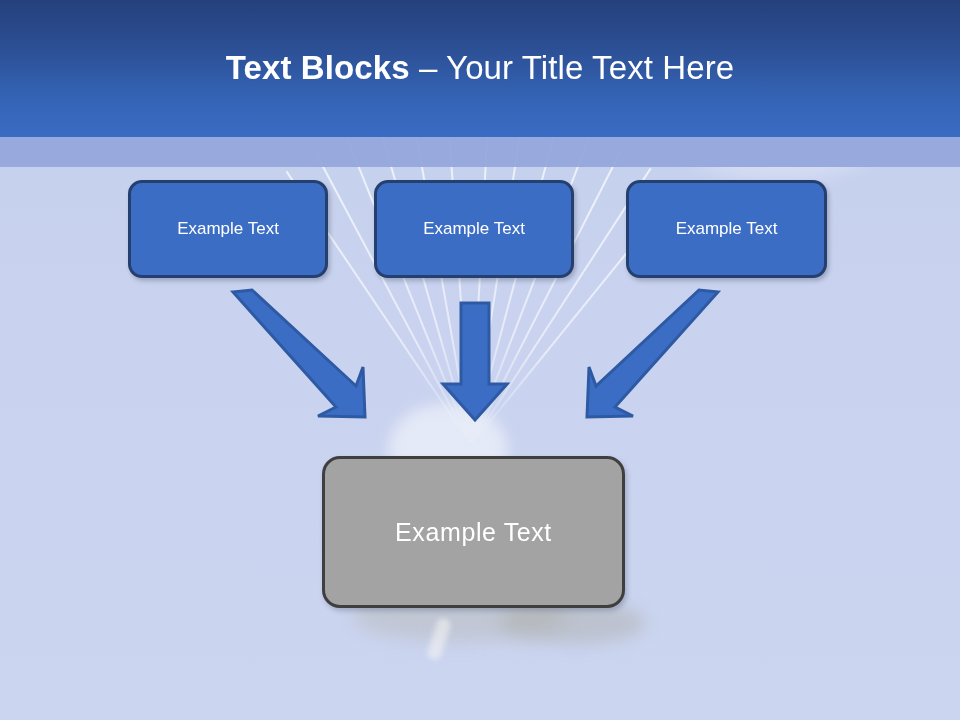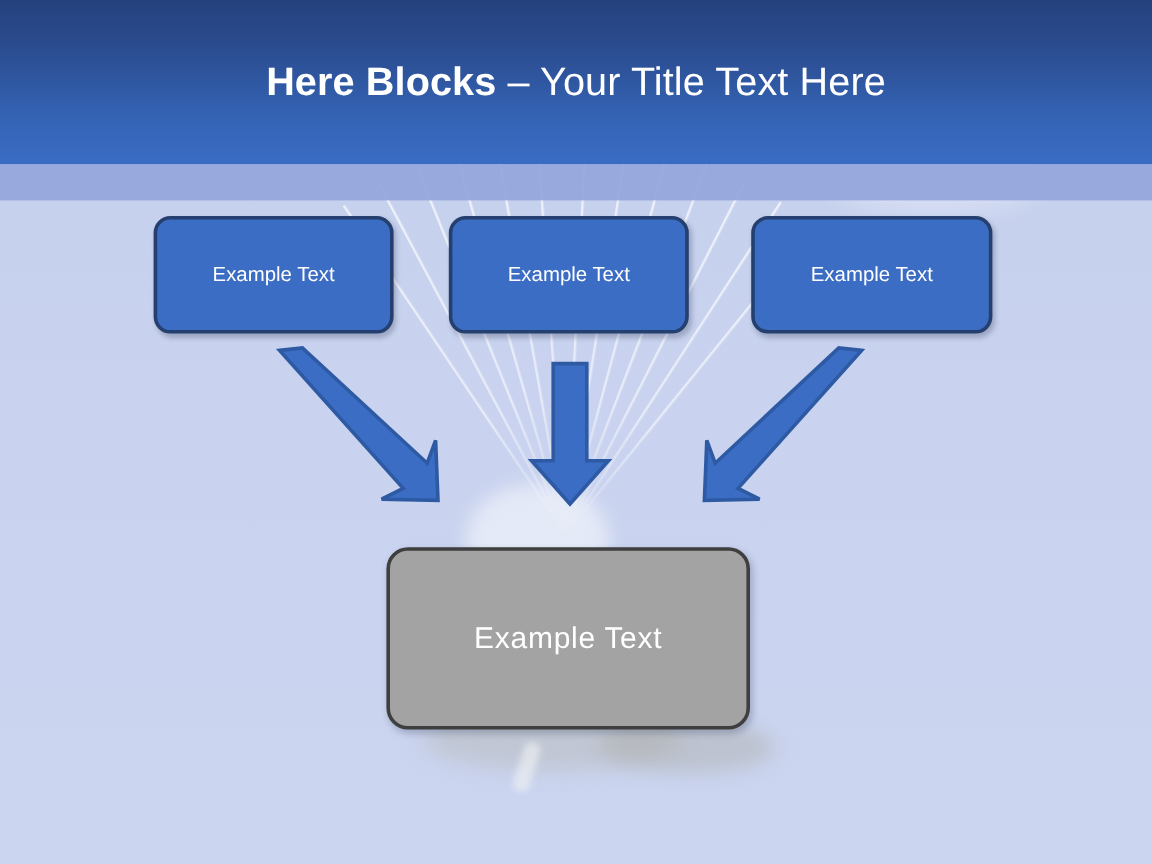--- a/index.html
+++ b/index.html
@@ -180,21 +180,21 @@
     <div class="bg-canopy"></div>
     <div class="bg-canopy2"></div>
     <div class="bg-canopy3"></div>
     <div class="bg-jumper"></div>
   </div>
 
   <div class="header-band"></div>
   <div class="header-strip"></div>
 
   <div class="title">
-    <span class="strong">Here Blocks</span><span class="rest"> – </span><span class="rest">Your Title Text Here</span>
+    <span class="strong">Text Blocks</span><span class="rest"> – </span><span class="rest">Your Title Text Here</span>
   </div>
 
   <svg class="arrow-layer" width="960" height="720" viewBox="0 0 960 720">
 
     <polygon class="arrow-poly" points="233,292 252,290 356,386 363,367 365,417 318,416 336,407"></polygon>
 
     <polygon class="arrow-poly" points="461,303 489,303 489,384 507,384 475,420 443,384 461,384"></polygon>
 
     <polygon class="arrow-poly" points="718,292 699,290 596,386 589,367 587,417 633,416 615,407"></polygon>
   </svg>

